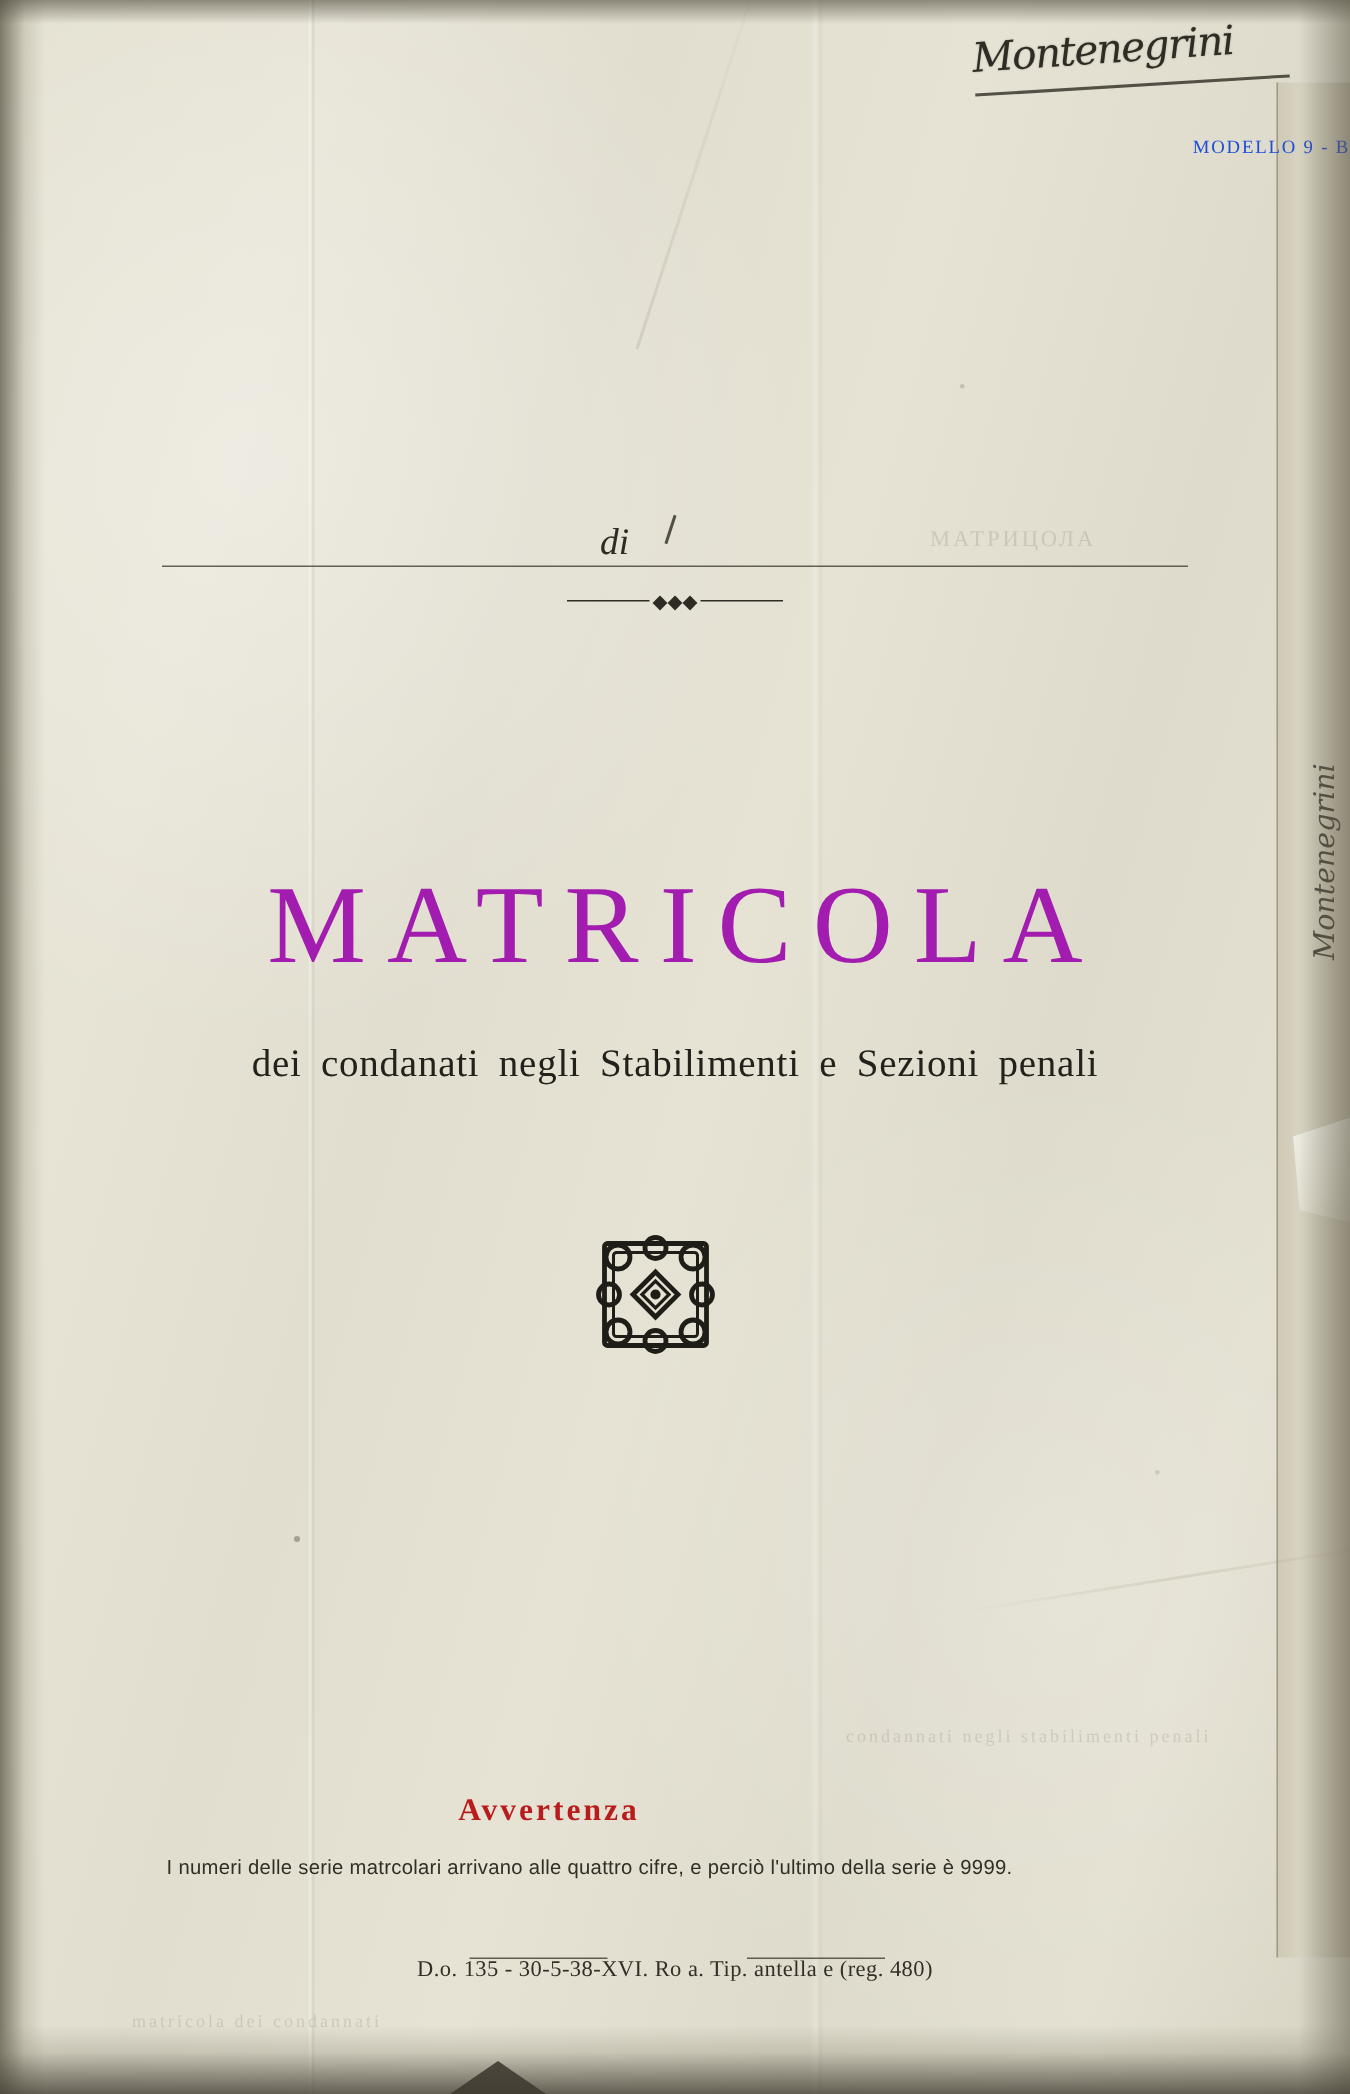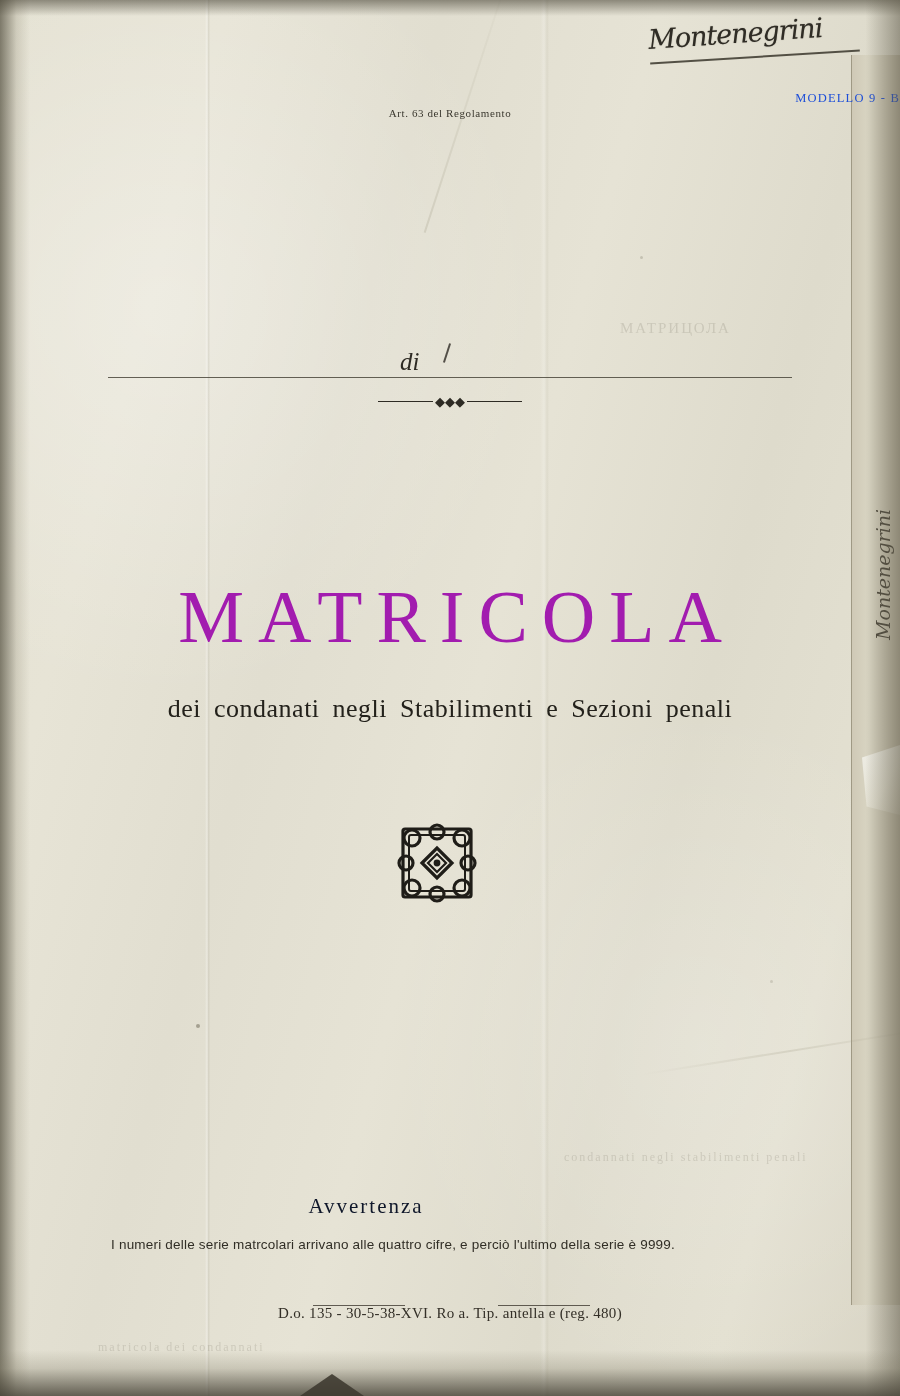--- a/index.html
+++ b/index.html
@@ -235,24 +235,24 @@
     width: 90px; height: 90px;
   }
 
   
   .avvertenza-title {
     position: absolute;
     left: 0; top: 1194px;
     width: 732px;
     text-align: center;
     font-family: "Liberation Serif", serif;
-    font-weight: normal;
+    font-weight: bold;
     font-size: 21px;
     letter-spacing: 2px;
-    color: #0f172a;
+    color: #b91c1c;
   }
   .avvertenza-text {
     position: absolute;
     left: 0; top: 1237px;
     width: 786px;
     text-align: center;
     font-family: Liberation Sans, sans-serif;
     font-size: 13.5px;
     letter-spacing: .2px;
     color: #312e26;
@@ -304,35 +304,34 @@
 
   <div class="paper"></div>
   <div class="under-sheet"></div>
   <div class="under-sheet-tear"></div>
 
   <div class="crease crease-v1"></div>
   <div class="crease crease-v2"></div>
   <div class="crease-diag"></div>
   <div class="crease-diag2"></div>
 
-  <div class="showthrough" style="left:620px; top:320px; font-size:15px;">МАТРИЦОЛА</div>
+  <div class="showthrough" style="left:620px; top:352px; font-size:15px;">МАТРИЦОЛА</div>
   <div class="showthrough" style="left:520px; top:1150px; font-size:12px;margin-left:44px;">condannati negli stabilimenti penali</div>
-  <div class="showthrough" style="left:98px; top:1340px; font-size:12px;">matricola dei condannati</div>
+  <div class="showthrough" style="left:88px; top:1340px; font-size:12px;">matricola dei condannati</div>
 
   <div class="speck" style="left:196px; top:1024px; width:4px; height:4px;"></div>
   <div class="speck" style="left:640px; top:256px; width:3px; height:3px; opacity:.5;"></div>
   <div class="speck" style="left:770px; top:980px; width:3px; height:3px; opacity:.4;"></div>
 
   <div class="handwriting hand-top">Montenegrini</div>
   <div class="hand-underline"></div>
 
   <div class="handwriting hand-side">Montenegrini</div>
 
   <div class="modello">MODELLO 9 - B</div>
-  <div class="articolo">Art. 63 del Regolamento</div>
 
   <div class="di-line"></div>
   <div class="di-word">di</div>
   <div class="di-stroke"></div>
 
   <div class="ornament-rule">
     <span class="bar"></span><span class="dia">◆◆◆</span><span class="bar"></span>
   </div>
 
   <div class="title">MATRICOLA</div>

